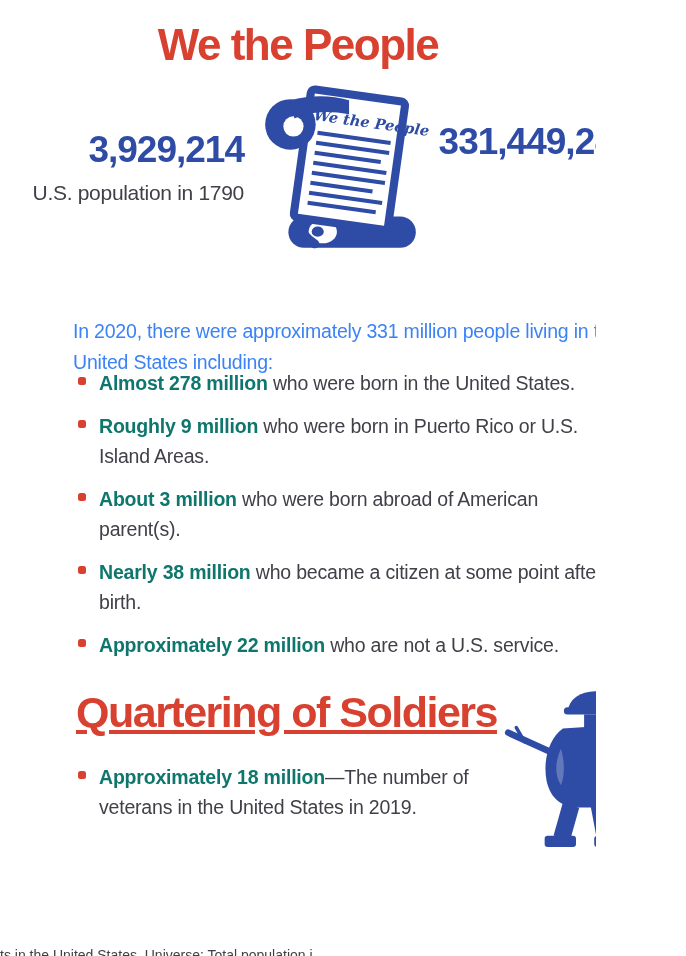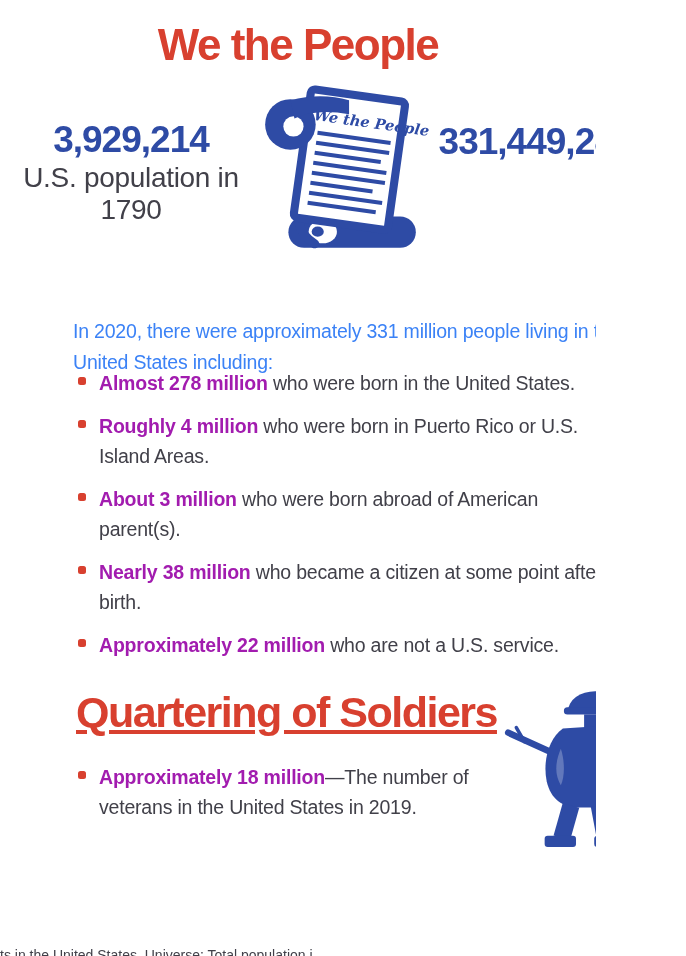--- a/index.html
+++ b/index.html
@@ -32,32 +32,32 @@
     position: absolute;
     left: 254px;
     top: 84px;
     width: 178px;
     height: 178px;
   }
   .stat {
     position: absolute;
     text-align: center;
   }
-  .stat-left  { left: 18px;  top: 120px; width: 226px; }
+  .stat-left  { left: 18px;  top: 130px; width: 226px; text-align: right; }
   .stat-right { left: 412px; top: 122px; width: 248px; }
   .stat-value {
     font-size: 37px;
     font-weight: bold;
     letter-spacing: -1px;
     color: #2E4BA5;
     line-height: 1.1;
   }
   .stat-label {
-    margin-top: 1px;
-    font-size: 28px;
+    margin-top: 10px;
+    font-size: 21px;
     color: #414049;
     letter-spacing: -0.3px;
   }
   
   .intro {
     position: absolute;
     left: 73px;
     top: 296px;
     width: 562px;
     font-size: 19.5px;
@@ -89,21 +89,21 @@
   }
   .bullet-text {
     margin-left: 13px;
     font-size: 19.5px;
     line-height: 30px;
     color: #414049;
     letter-spacing: -0.2px;
   }
   .bullet-lead {
     font-weight: bold;
-    color: #a21caf;
+    color: #0f766e;
   }
   
   .section-title {
     position: absolute;
     left: 76px;
     top: 688px;
     margin: 0;
     font-size: 43px;
     font-weight: bold;
     letter-spacing: -1.5px;
@@ -174,21 +174,21 @@
 
   <p class="intro">In 2020, there were approximately 331 million people living in the United States including:</p>
 
   <ul class="bullets bullets-population">
     <li>
       <span class="bullet-square"></span>
       <span class="bullet-text"><span class="bullet-lead">Almost 278 million</span><span> who were born in the United States.</span></span>
     </li>
     <li>
       <span class="bullet-square"></span>
-      <span class="bullet-text"><span class="bullet-lead">Roughly 4 million</span><span> who were born in Puerto Rico or U.S. Island Areas.</span></span>
+      <span class="bullet-text"><span class="bullet-lead">Roughly 9 million</span><span> who were born in Puerto Rico or U.S. Island Areas.</span></span>
     </li>
     <li>
       <span class="bullet-square"></span>
       <span class="bullet-text"><span class="bullet-lead">About 3 million</span><span> who were born abroad of American parent(s).</span></span>
     </li>
     <li>
       <span class="bullet-square"></span>
       <span class="bullet-text"><span class="bullet-lead">Nearly 38 million</span><span> who became a citizen at some point after birth.</span></span>
     </li>
     <li>

